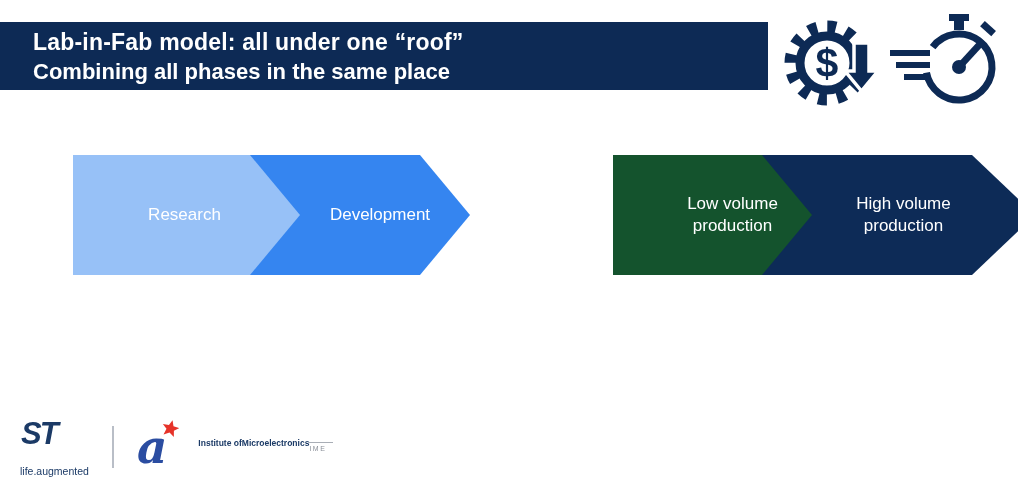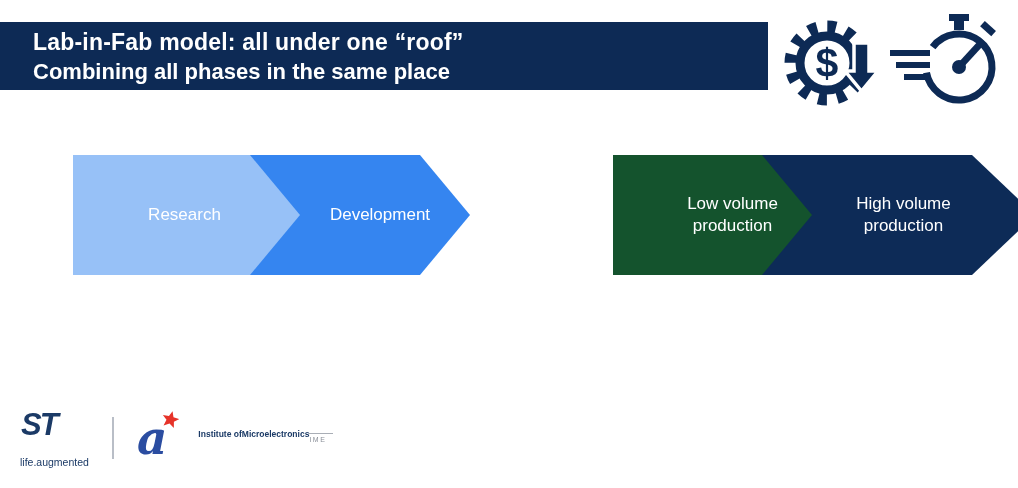--- a/index.html
+++ b/index.html
@@ -40,21 +40,21 @@
     position:absolute;left:48px;top:303px;width:963px;height:122px;
     background:linear-gradient(90deg,var(--yellow-pale) 0%,var(--yellow-mid) 42%,var(--yellow-deep) 78%,var(--yellow-deep) 100%);
     clip-path:polygon(0 26%,91.4% 26%,91.4% 0,100% 50%,91.4% 100%,91.4% 74%,0 74%);
   }
   .labfab-label{
     position:absolute;left:0;right:6%;top:0;bottom:4px;
     display:flex;align-items:center;justify-content:center;
     font-size:33px;font-weight:bold;color:var(--navy);letter-spacing:.5px;
   }
   
-  .footer{position:absolute;left:20px;top:408px;display:flex;align-items:center;gap:23px;}
+  .footer{position:absolute;left:20px;top:417px;display:flex;align-items:center;gap:23px;}
   .st-block{display:flex;flex-direction:column;align-items:flex-start;}
   .st-tagline{font-size:10.5px;color:#1b3a66;margin-top:14px;}
   .logo-divider{width:2px;height:42px;background:#b9bec7;}
   .astar-block{position:relative;display:flex;align-items:flex-end;padding-right:4px;}
   .astar-a{
     font-family:"DejaVu Serif",serif;font-style:italic;font-weight:bold;
     font-size:47px;line-height:.75;color:var(--astar-blue);
   }
   .astar-star{position:absolute;right:-8px;top:-9px;}
   .inst-block{display:flex;justify-content:center;margin-left:4px;margin-top:-4px;}

